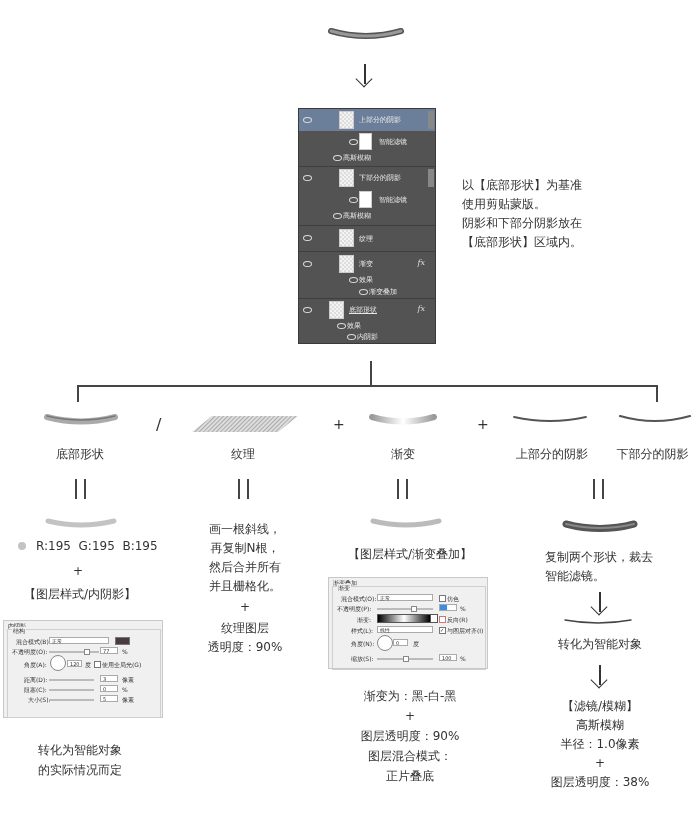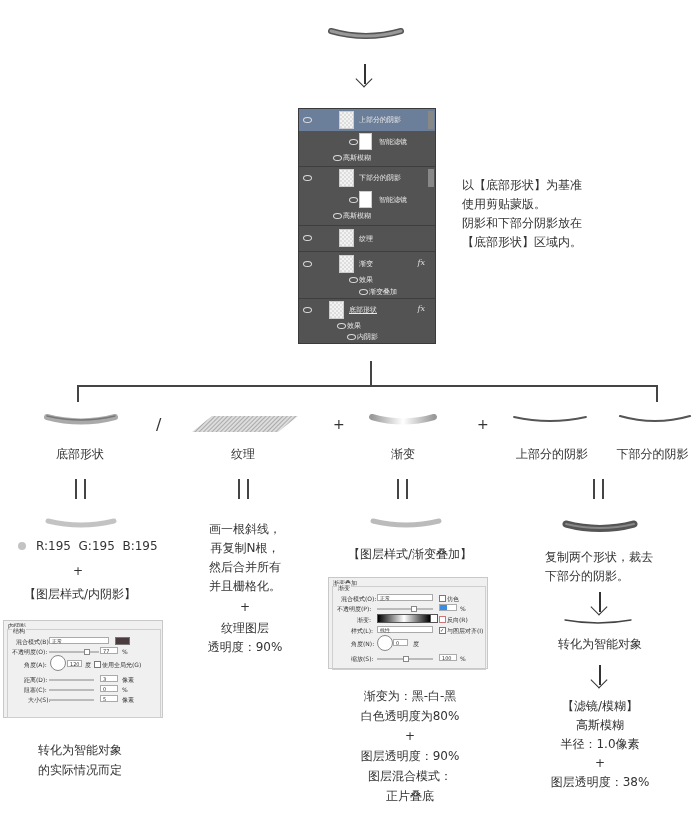--- a/index.html
+++ b/index.html
@@ -267,34 +267,33 @@
   <span class="lab" style="left:84px;top:62px">度</span>
   <span class="lab" style="left:22px;top:77px">缩放(S):</span>
   <span class="sld" style="left:48px;top:80px;width:56px"></span>
   <span class="knob" style="left:74px;top:78px"></span>
   <span class="fld" style="left:110px;top:76px;width:18px">100</span>
   <span class="lab" style="left:131px;top:77px">%</span>
 </div>
 
 <div class="abs txt center" style="left:330px;top:686px;width:160px;line-height:20px">
   <div>渐变为：黑-白-黑</div>
-  <div>白色透明度为80%</div>
   <div>+</div>
   <div>图层透明度：90%</div>
   <div>图层混合模式：</div>
   <div>正片叠底</div>
 </div>
 
 <svg class="abs" style="left:562px;top:520px" width="76" height="16">
   <path d="M4 4 Q38 13 72 4" stroke="#555" stroke-width="7" fill="none" stroke-linecap="round"></path>
   <path d="M4 4 Q38 12 72 4" stroke="#888" stroke-width="2" fill="none" stroke-linecap="round"></path>
 </svg>
 <div class="abs txt" style="left:545px;top:548px;width:140px;line-height:19px">
   <div>复制两个形状，裁去</div>
-  <div>下部分的阴影。</div>
+  <div>智能滤镜。</div>
 </div>
 <div class="arrow-down" style="left:590px;top:592px"></div>
 <svg class="abs" style="left:563px;top:617px" width="70" height="10">
   <path d="M2 3 Q35 9 68 3" stroke="#444" stroke-width="1.4" fill="none" stroke-linecap="round"></path>
 </svg>
 <div class="abs txt center" style="left:540px;top:636px;width:120px">转化为智能对象</div>
 <div class="arrow-down" style="left:590px;top:665px"></div>
 <div class="abs txt center" style="left:530px;top:697px;width:140px;line-height:19px">
   <div>【滤镜/模糊】</div>
   <div>高斯模糊</div>

